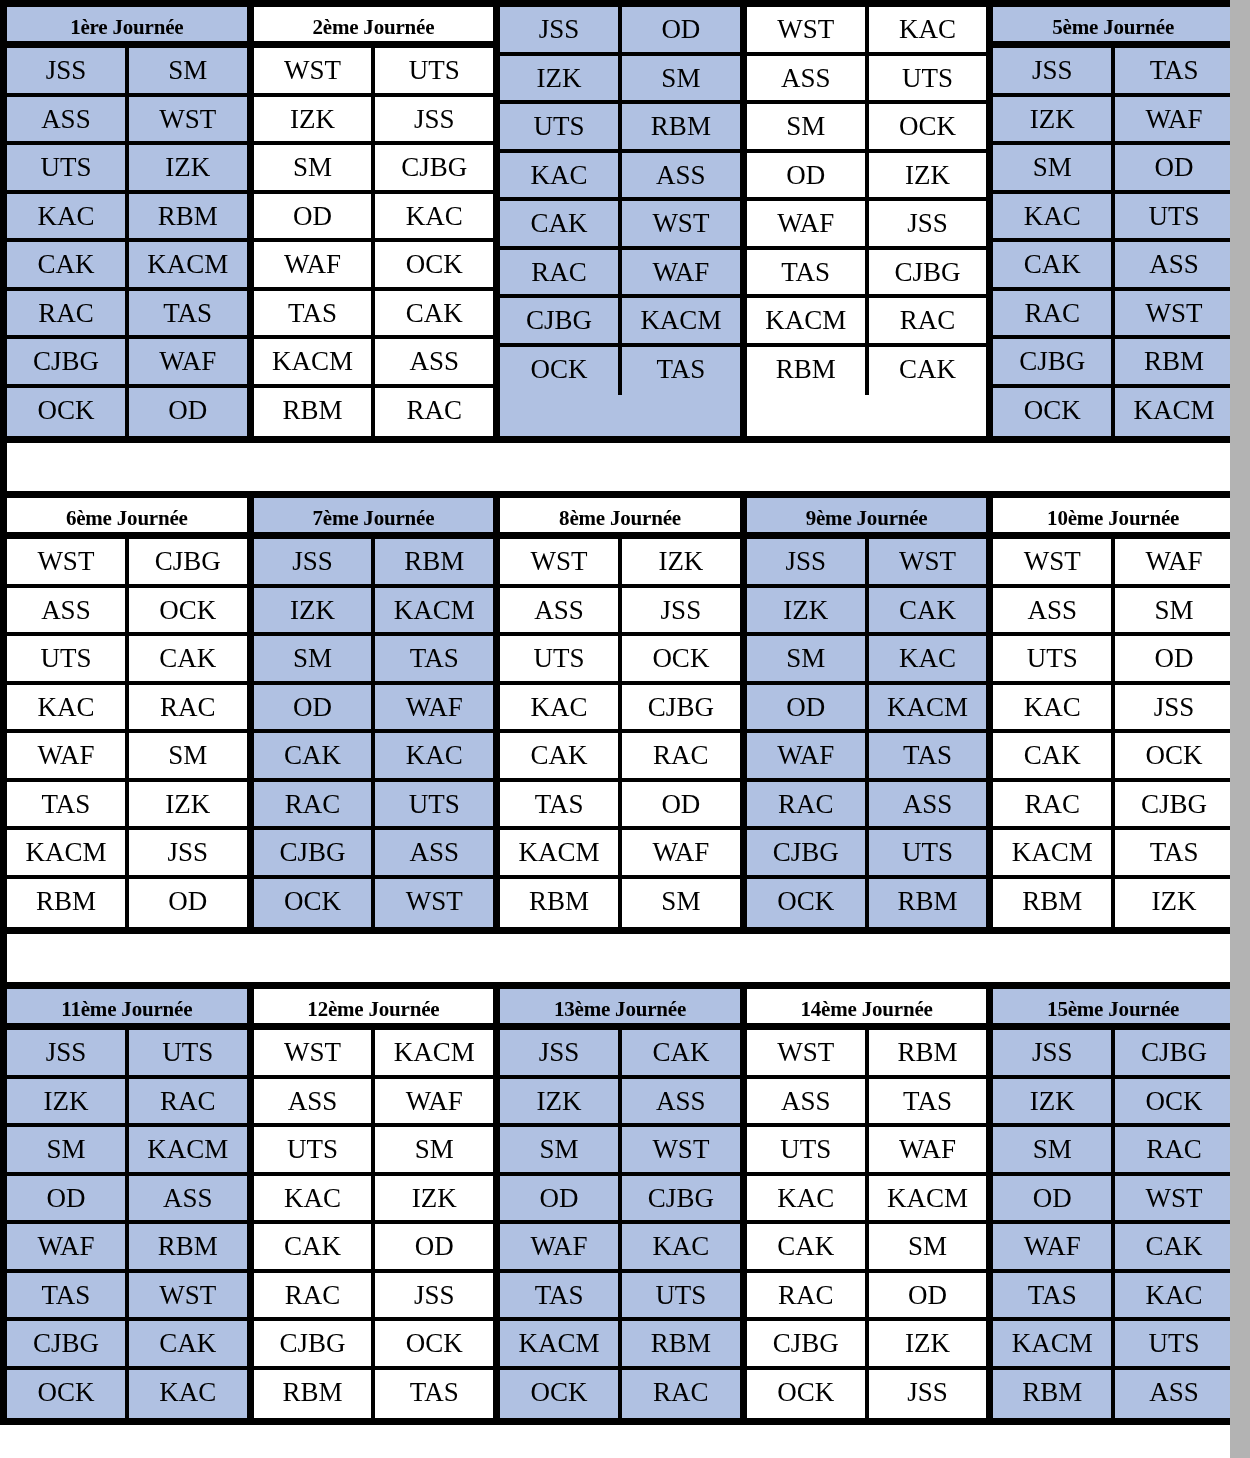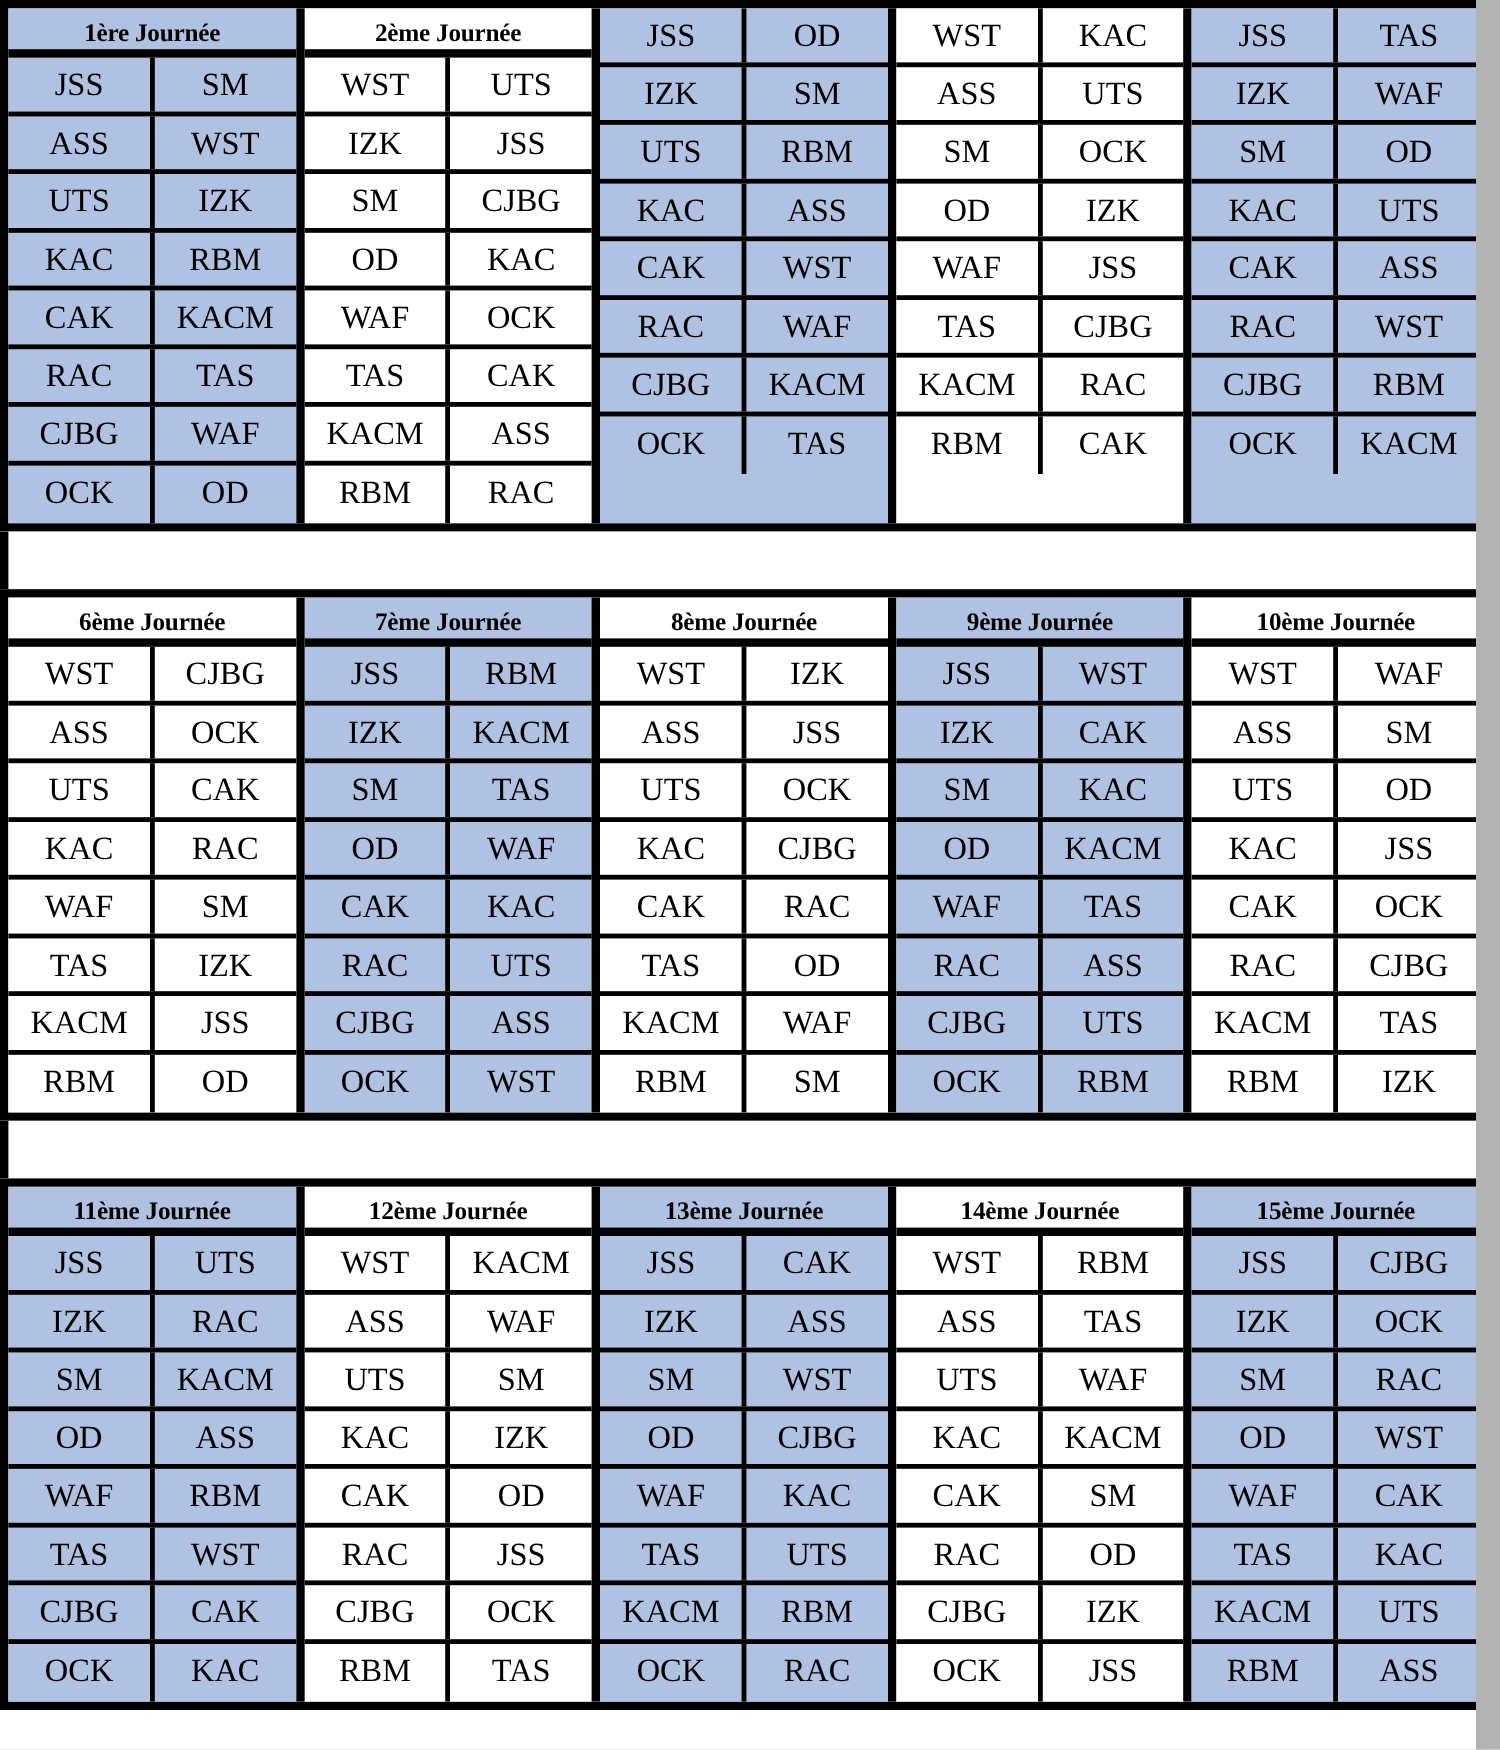--- a/index.html
+++ b/index.html
@@ -258,20 +258,21 @@
           <div class="match-row">
             <div class="team">KACM</div>
             <div class="team">RAC</div>
           </div>
           <div class="match-row">
             <div class="team">RBM</div>
             <div class="team">CAK</div>
           </div>
         </div>
         <div class="day-table shaded">
+          <div class="day-header">5ème Journée</div>
           <div class="match-row">
             <div class="team">JSS</div>
             <div class="team">TAS</div>
           </div>
           <div class="match-row">
             <div class="team">IZK</div>
             <div class="team">WAF</div>
           </div>
           <div class="match-row">
             <div class="team">SM</div>

